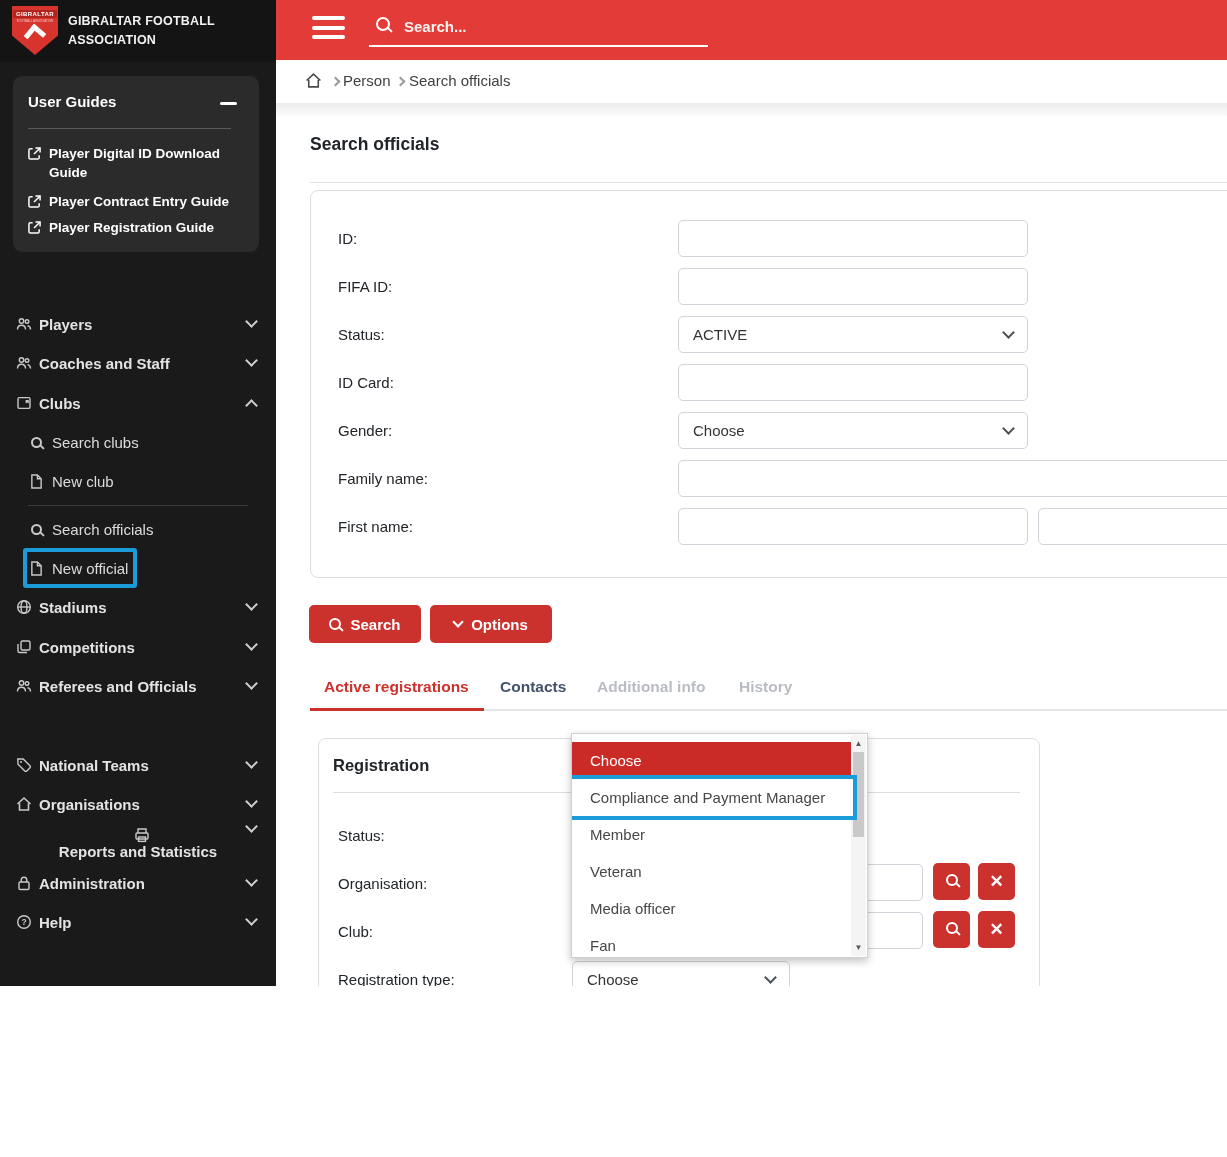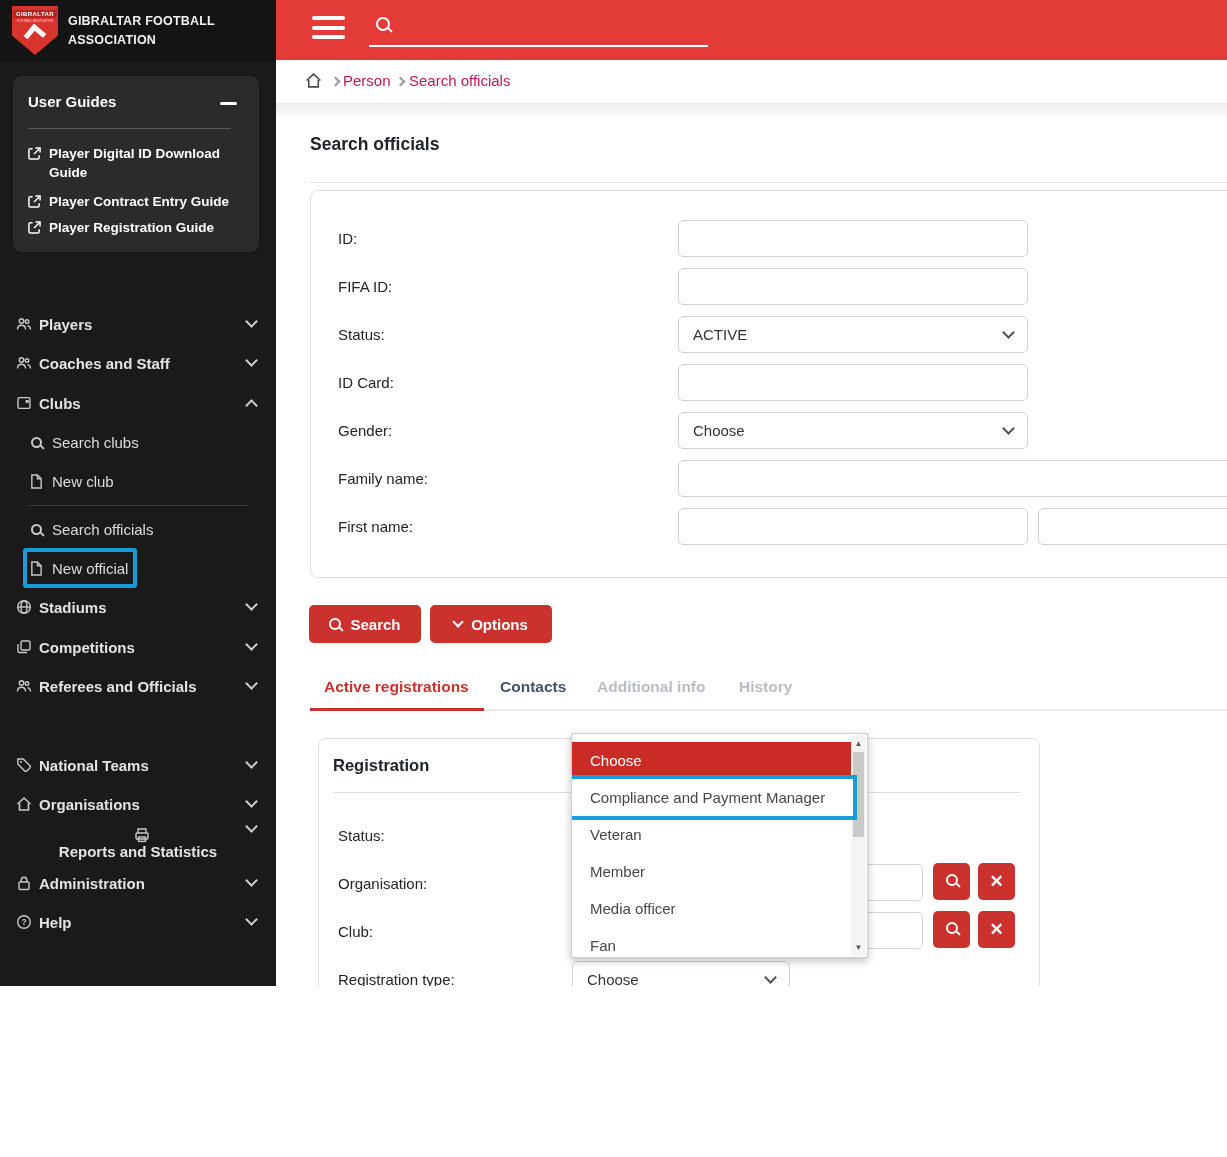--- a/index.html
+++ b/index.html
@@ -59,21 +59,21 @@
                    border:none; outline:none; color:#fff; font-size:15px; font-weight:bold; font-family:inherit; }
   #global-search::placeholder { color:#fff; opacity:.95; }
   .search-underline { position:absolute; left:93px; top:45px; width:339px; height:2px; background:#fff; }
 
   
   #crumbbar { position:absolute; left:276px; top:60px; width:951px; height:43px; background:#fff; }
   #crumbbar::after { content:""; position:absolute; left:0; top:43px; width:951px; height:13px;
                      background:linear-gradient(180deg,#ececec,#fbfbfb); }
   .crumb-sep { width:7px; height:7px; border-right:2px solid #9a9a9a; border-top:2px solid #9a9a9a;
                transform:rotate(45deg); position:absolute; top:18px; }
-  .crumb-txt { position:absolute; top:12px; font-size:15px; color:#be185d; cursor:pointer; }
+  .crumb-txt { position:absolute; top:12px; font-size:15px; color:#404040; cursor:pointer; }
 
   
   .page-title { position:absolute; left:310px; top:134px; font-size:17.5px; font-weight:600; color:#212529; }
   .title-div { position:absolute; left:310px; top:182px; width:917px; height:1px; background:#e3e6e8; }
   .card { position:absolute; background:#fff; border:1px solid #dbdee2; border-radius:8px; }
   #form-card { left:310px; top:190px; width:940px; height:388px; }
   .f-label { position:absolute; font-size:15px; color:#212529; }
   .input { position:absolute; background:#fff; border:1px solid #ced4da; border-radius:5px; height:37px; }
   .select { position:absolute; background:#fff; border:1px solid #ced4da; border-radius:5px; height:37px;
             display:flex; align-items:center; justify-content:space-between; padding:0 14px;
@@ -335,20 +335,21 @@
     </div>
   </div>
 
   <div id="topbar">
     <div class="burger">
         <span></span>
         <span></span>
         <span></span>
       </div>
     <span class="hdr-mag"><span class="mag"></span></span>
+    <input id="global-search" placeholder="Search..." style="">
     <div class="search-underline"></div>
   </div>
 
   <div id="crumbbar">
     <span class="abs" style="left:29px; top:12px; color:#4a4a4a;">
       <svg viewBox="0 0 16 16" width="17" height="17">
           <path d="M1.5 8 8 2l6.5 6" fill="none" stroke="currentColor" stroke-width="1.5"></path>
           <path d="M3.5 7.2V14h9V7.2" fill="none" stroke="currentColor" stroke-width="1.5"></path>
         </svg>
     </span>
@@ -440,22 +441,22 @@
   <span class="f-label" style="left:338px; top:1019px;">Date from:</span>
   <input class="input" style="left: 572px; top: 1009px; width: 218px;">
 
   <span class="f-label" style="left:338px; top:1066px;">Date to:</span>
   <input class="input" style="left: 572px; top: 1056px; width: 218px;">
 
   <div id="dropdown">
     <div class="dd-list">
       <div class="dd-item dd-selected">Choose</div>
       <div class="dd-item dd-highlighted">Compliance and Payment Manager</div>
+      <div class="dd-item">Member</div>
       <div class="dd-item">Veteran</div>
-      <div class="dd-item">Member</div>
       <div class="dd-item">Media officer</div>
       <div class="dd-item">Fan</div>
     </div>
     <div class="dd-scroll">
       <span class="dd-arrow" style="top:4px;">▲</span>
       <div class="dd-thumb"></div>
       <span class="dd-arrow" style="bottom:4px;">▼</span>
     </div>
   </div>
 

